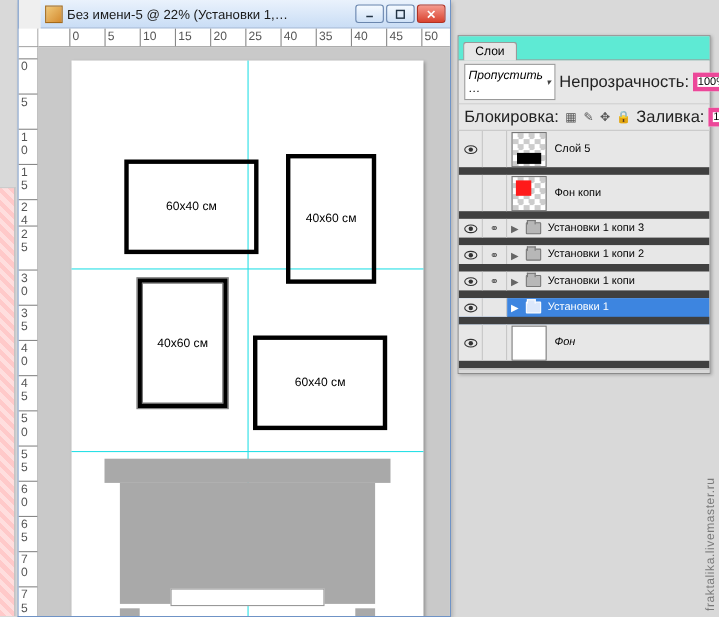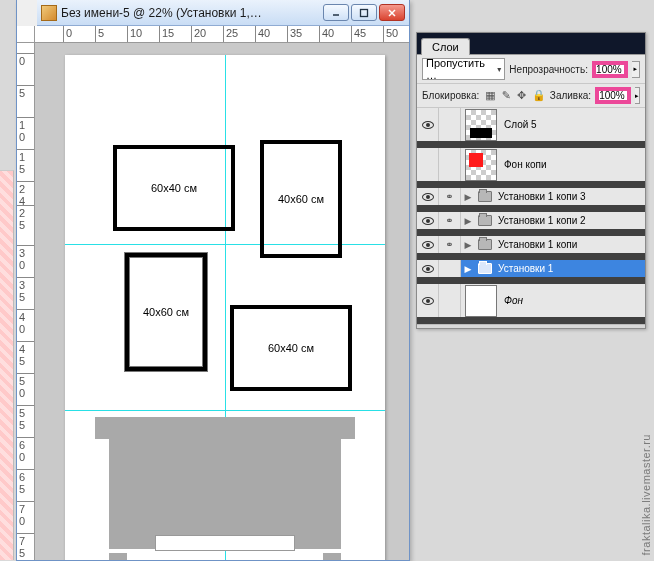--- a/index.html
+++ b/index.html
@@ -37,26 +37,26 @@
 
 
 .frame{position:absolute;border:4px solid #000; display:flex;align-items:center;justify-content:center;font-family:"Times New Roman",serif;font-size:14px;}
 .frame.sel{outline:1px solid #777; box-shadow:0 0 0 1px #777 inset;}
 
 
 .desk{position:absolute;background:#a9a9a9;}
 
 
 .panel{position:absolute;right:8px;top:32px;width:230px;background:#e7e7e7;border:1px solid #8a8a8a;box-shadow:1px 1px 3px rgba(0,0,0,.25);}
-.panel-tabs{height:22px;background:#0f172a;border-bottom:1px solid #9a9a9a;display:flex;align-items:flex-end;padding-left:4px;}
+.panel-tabs{height:22px;background:#5eead4;border-bottom:1px solid #9a9a9a;display:flex;align-items:flex-end;padding-left:4px;}
 .panel-tab{background:#e7e7e7;border:1px solid #9a9a9a;border-bottom:none;padding:2px 10px;border-radius:3px 3px 0 0;font-size:11px;position:relative;top:1px;}
 
 .panel-row{display:flex;align-items:center;gap:4px;padding:3px 5px;border-bottom:1px solid #c8c8c8;background:#e7e7e7;}
-.panel-row label{font-size:10px;color:#222;text-align:center;}
-.dd{background:#fff;border:1px solid #999;height:22px;display:flex;align-items:center;padding:0 3px;font-size:10px;}
+.panel-row label{font-size:15px;color:#222;text-align:center;}
+.dd{background:#fff;border:1px solid #999;height:33px;display:flex;align-items:center;padding:0 3px;font-size:10px;font-style:italic;}
 .dd .arrow{margin-left:3px;font-size:8px;color:#444;}
 .spin{background:#fff;border:4px solid #ec4899;width:38px;height:17px;display:flex;align-items:center;justify-content:flex-end;padding-right:2px;font-size:10px;}
 .spin-arrow{width:9px;height:17px;border:1px solid #999;border-left:none;background:#eee;display:flex;align-items:center;justify-content:center;font-size:7px;}
 .lock-icons{display:flex;gap:6px;margin-left:2px;color:#555;}
 .lock-icons span{font-size:11px;}
 
 
 .layers{max-height:340px;overflow:auto;}
 .layer{display:flex;align-items:center;height:40px;border-bottom:7px solid #404040;background:#e7e7e7;}
 .layer.compact{height:24px;}

